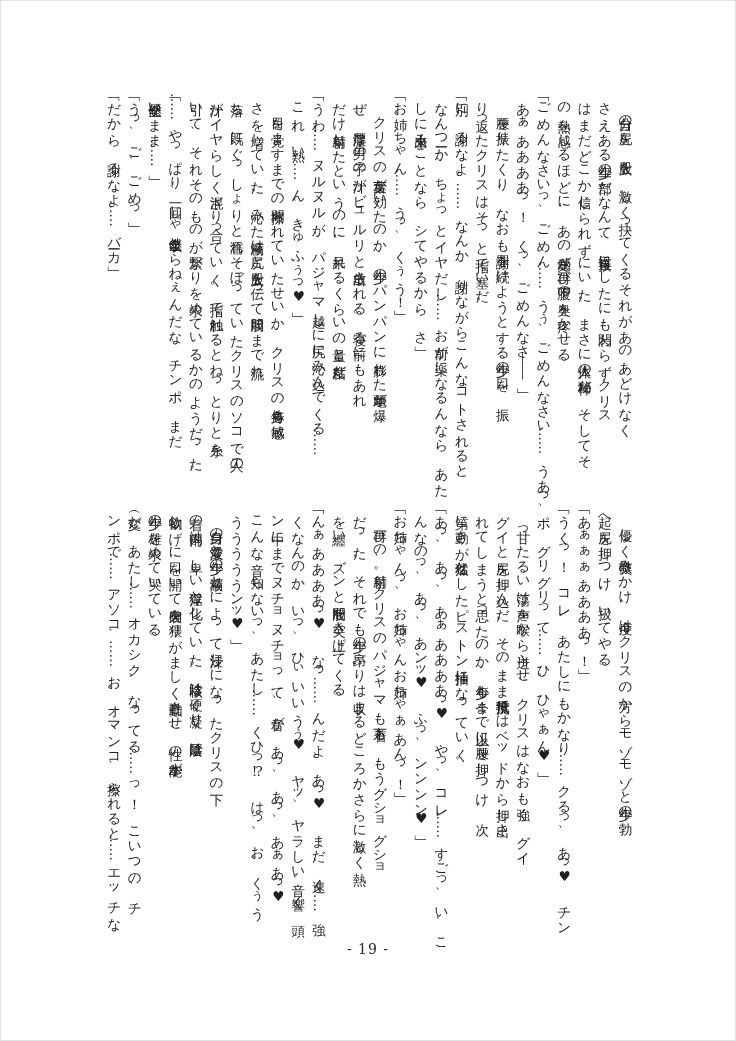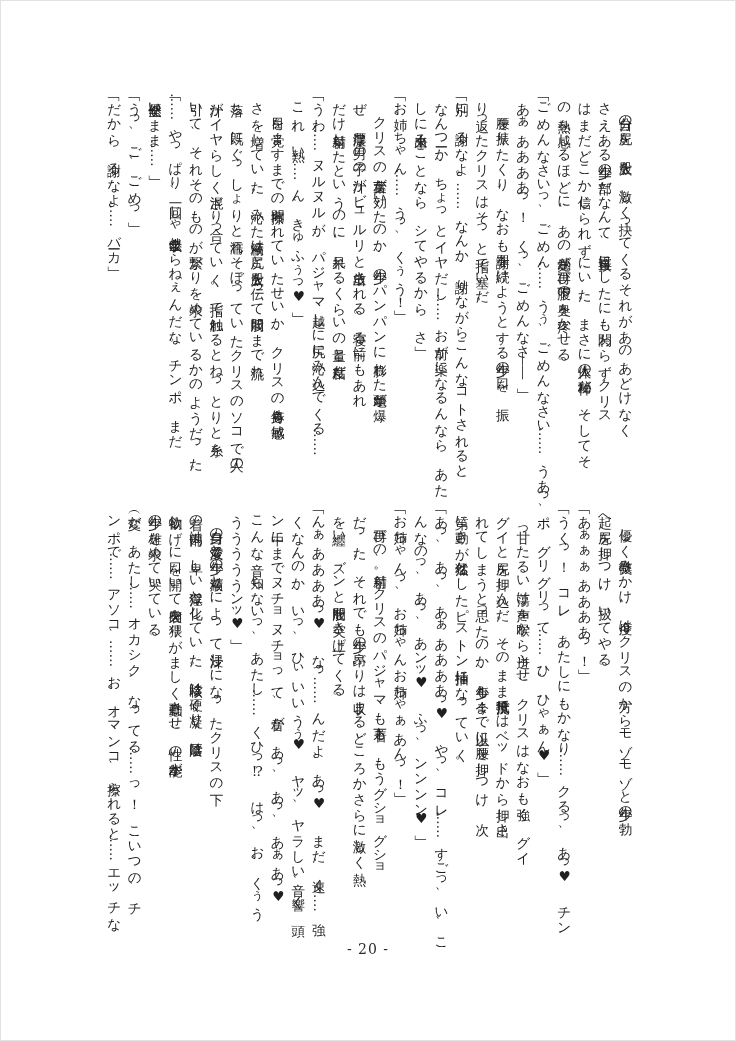--- a/index.html
+++ b/index.html
@@ -97,14 +97,14 @@
       <div class="tcol">こんな音、知らないっ、あたし……くひっ⁉　はっ、お、くぅう</div>
       <div class="tcol">うううううンッ♥」</div>
       <div class="tcol">　自身の愛液と少年の精液とによって汁浸しになったクリスの下</div>
       <div class="tcol">着の内部は、卑しい淫獄と化していた。陰核は硬く凝り、陰唇は</div>
       <div class="tcol">物欲しげに口を開いて肉襞を猥りがましく蠢動させ、性の本能が</div>
       <div class="tcol">少年の雄を求めて哭いている。</div>
       <div class="tcol">（変だ、あたし……オカシク、なってる……っ！　こいつの、チ</div>
       <div class="tcol">ンポで……アソコ、……お、オマンコ、擦られると……エッチな</div>
     </section>
 
-  <footer class="page-number">- 20 -</footer>
+  <footer class="page-number">- 19 -</footer>
 </div>
 
 </body></html>

